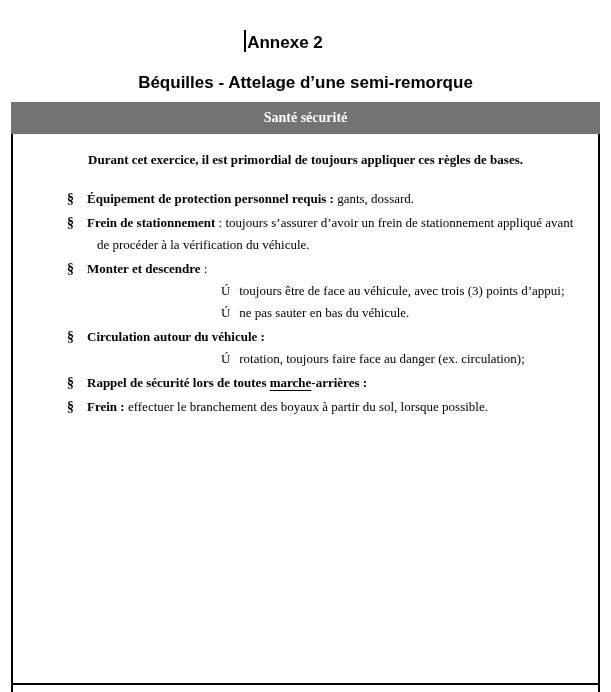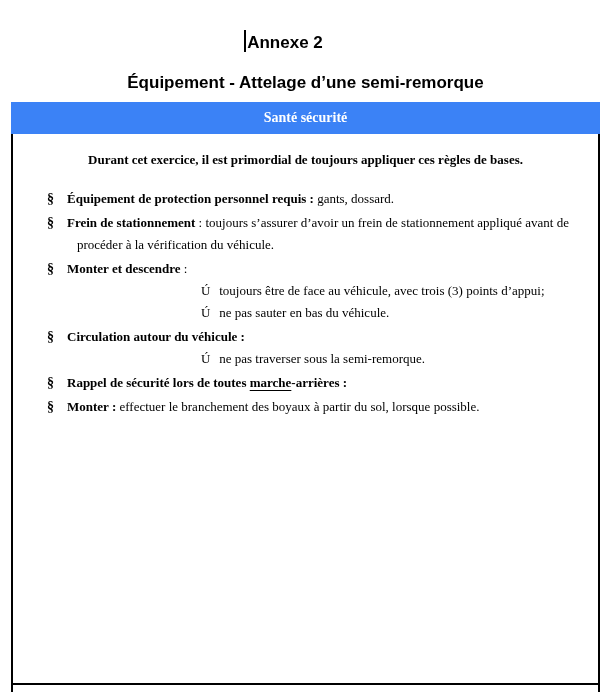--- a/index.html
+++ b/index.html
@@ -44,21 +44,21 @@
     height:8px; background:#fff;
   }
 
   .intro {
     text-align:center; font-weight:bold; line-height:20px;
     margin-bottom:18px; padding-left:14px;
   }
 
   .list { }
   .item {
-    padding-left:64px; text-indent:-30px;
+    padding-left:84px; text-indent:-30px;
     line-height:22px; margin-bottom:2px;
   }
   .marker {
     display:inline-block; width:20px; text-indent:0;
     font-weight:bold; font-size:14px;
   }
   .bold { font-weight:bold; }
   .wavy {
     font-weight:bold;
     text-decoration-line:underline;
@@ -75,24 +75,24 @@
   .sub-marker { display:inline-block; width:15px; }
   .hidden-empty:empty { display:none; }
 </style>
 </head>
 <body>
 
 <div class="doc">
 
   <div class="title1"><span class="text-cursor"></span><span>Annexe 2</span></div>
 
-  <div class="title2">Équipement - Attelage d’une semi-remorque</div>
+  <div class="title2">Béquilles - Attelage d’une semi-remorque</div>
 
   <div class="table">
-    <div class="table-header" style="background: #3b82f6; color: rgb(255, 255, 255);">Santé sécurité</div>
+    <div class="table-header" style="background: #737373; color: rgb(255, 255, 255);">Santé sécurité</div>
 
     <div class="table-body">
       <div class="intro">Durant cet exercice, il est primordial de toujours appliquer ces règles de bases.</div>
 
       <div class="list" id="rules-list">
         <div class="item">
           <span class="marker">§</span><span class="bold">Équipement de protection personnel requis :</span><span class="rest"> gants, dossard.</span>
           <div class="subs"></div>
         </div>
 
@@ -105,32 +105,32 @@
           <span class="marker">§</span><span class="bold">Monter et descendre</span><span class="rest"> :</span>
           <div class="subs">
               <div class="sub"><span class="sub-marker">Ú</span> toujours être de face au véhicule, avec trois (3) points d’appui;</div>
               <div class="sub"><span class="sub-marker">Ú</span> ne pas sauter en bas du véhicule.</div>
             </div>
         </div>
 
         <div class="item">
           <span class="marker">§</span><span class="bold">Circulation autour du véhicule :</span><span class="rest"></span>
           <div class="subs">
-              <div class="sub"><span class="sub-marker">Ú</span> ne pas traverser sous la semi-remorque.</div>
+              <div class="sub"><span class="sub-marker">Ú</span> rotation, toujours faire face au danger (ex. circulation);</div>
             </div>
         </div>
 
         <div class="item">
           <span class="marker">§</span><span class="bold">Rappel de sécurité lors de toutes </span><span class="wavy hidden-empty">marche</span><span class="bold hidden-empty bold-after">-arrières :</span><span class="rest"></span>
           <div class="subs">
             </div>
         </div>
 
         <div class="item">
-          <span class="marker">§</span><span class="bold">Monter :</span><span class="rest"> effectuer le branchement des boyaux à partir du sol, lorsque possible.</span>
+          <span class="marker">§</span><span class="bold">Frein :</span><span class="rest"> effectuer le branchement des boyaux à partir du sol, lorsque possible.</span>
           <div class="subs"></div>
         </div>
 
       </div>
 
     </div>
 
     <div class="table-stub"></div>
   </div>
 

